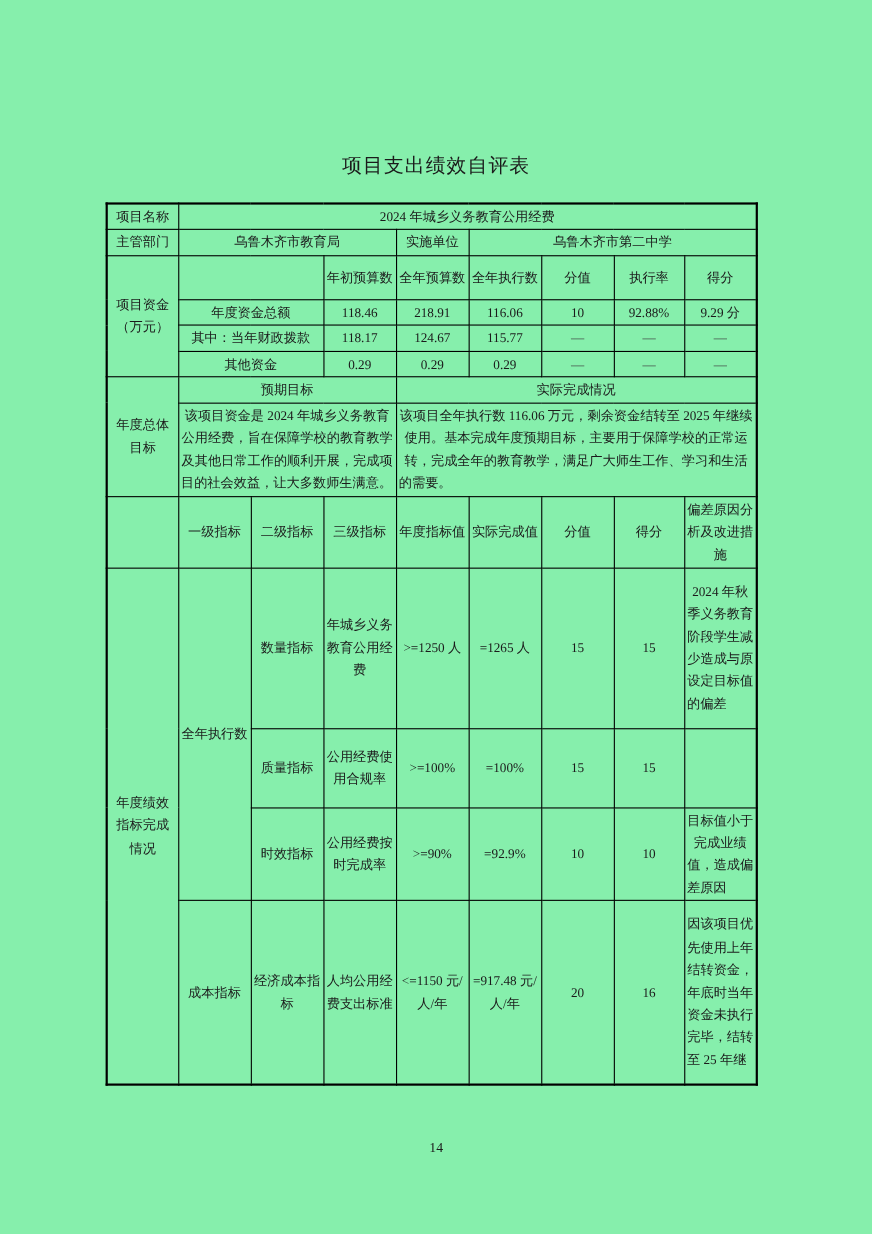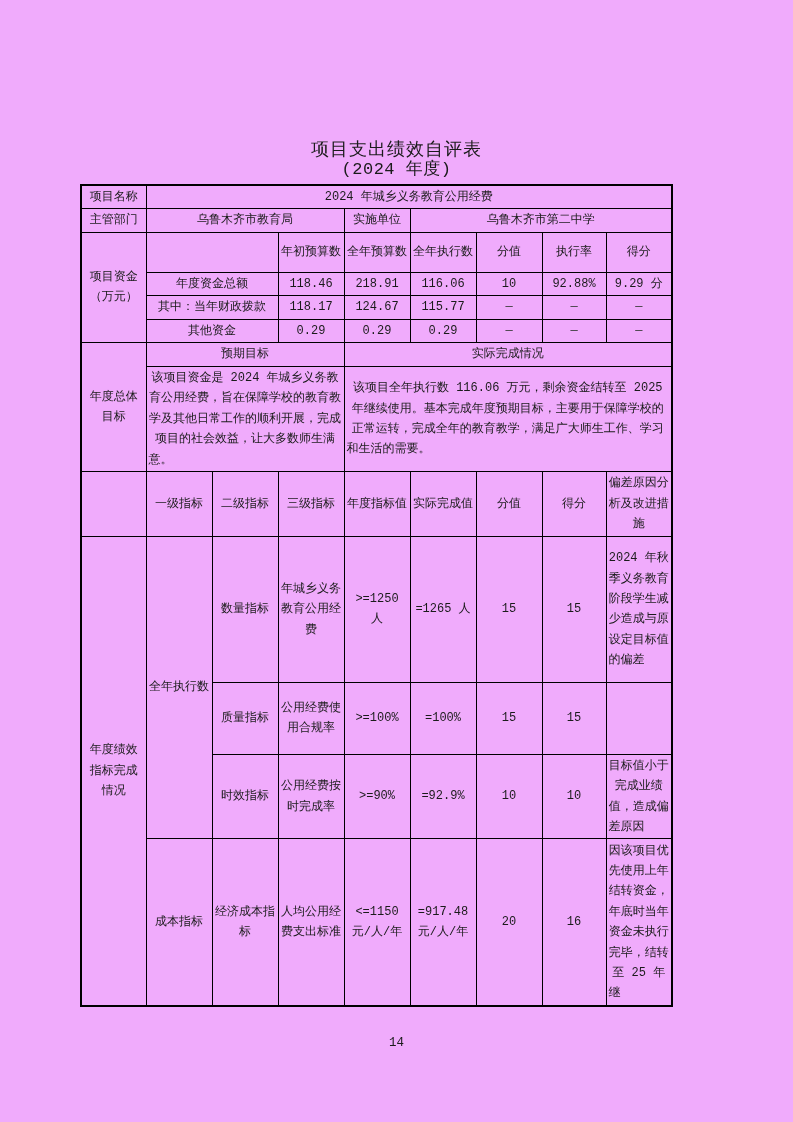--- a/index.html
+++ b/index.html
@@ -4,22 +4,22 @@
 <style>
   html, body {
     margin: 0;
     padding: 0;
     background: #ffffff;
   }
   .page {
     position: relative;
     width: 793px;
     height: 1122px;
-    background: #f0abfc;
-    font-family: Liberation Mono, monospace;
+    background: #86efac;
+    font-family: Liberation Serif, serif;
     color: #1b1b1b;
     overflow: hidden;
   }
   .title-block {
     position: absolute;
     top: 140px;
     left: 0;
     width: 100%;
     text-align: center;
   }
@@ -30,21 +30,21 @@
     font-weight: 500;
   }
   .title-sub {
     font-size: 17px;
     line-height: 19px;
     letter-spacing: 0.5px;
     font-weight: 500;
   }
   table.main {
     position: absolute;
-    left: 80px;
+    left: 96px;
     top: 184px;
     width: 591px;
     border-collapse: collapse;
     table-layout: fixed;
     border: 2px solid #000;
   }
   table.main td {
     border: 1px solid #000;
     font-size: 12px;
     line-height: 1.7;
@@ -78,21 +78,20 @@
     font-size: 12.5px;
   }
 </style>
 </head>
 <body>
 
 <div class="page">
 
   <div class="title-block">
     <div class="title-main">项目支出绩效自评表</div>
-    <div class="title-sub">(2024 年度)</div>
   </div>
 
   <table class="main">
     <colgroup>
       <col style="width:65px">
         <col style="width:66px">
         <col style="width:66px">
       <col style="width:66px">
         <col style="width:66px">
         <col style="width:66px">

